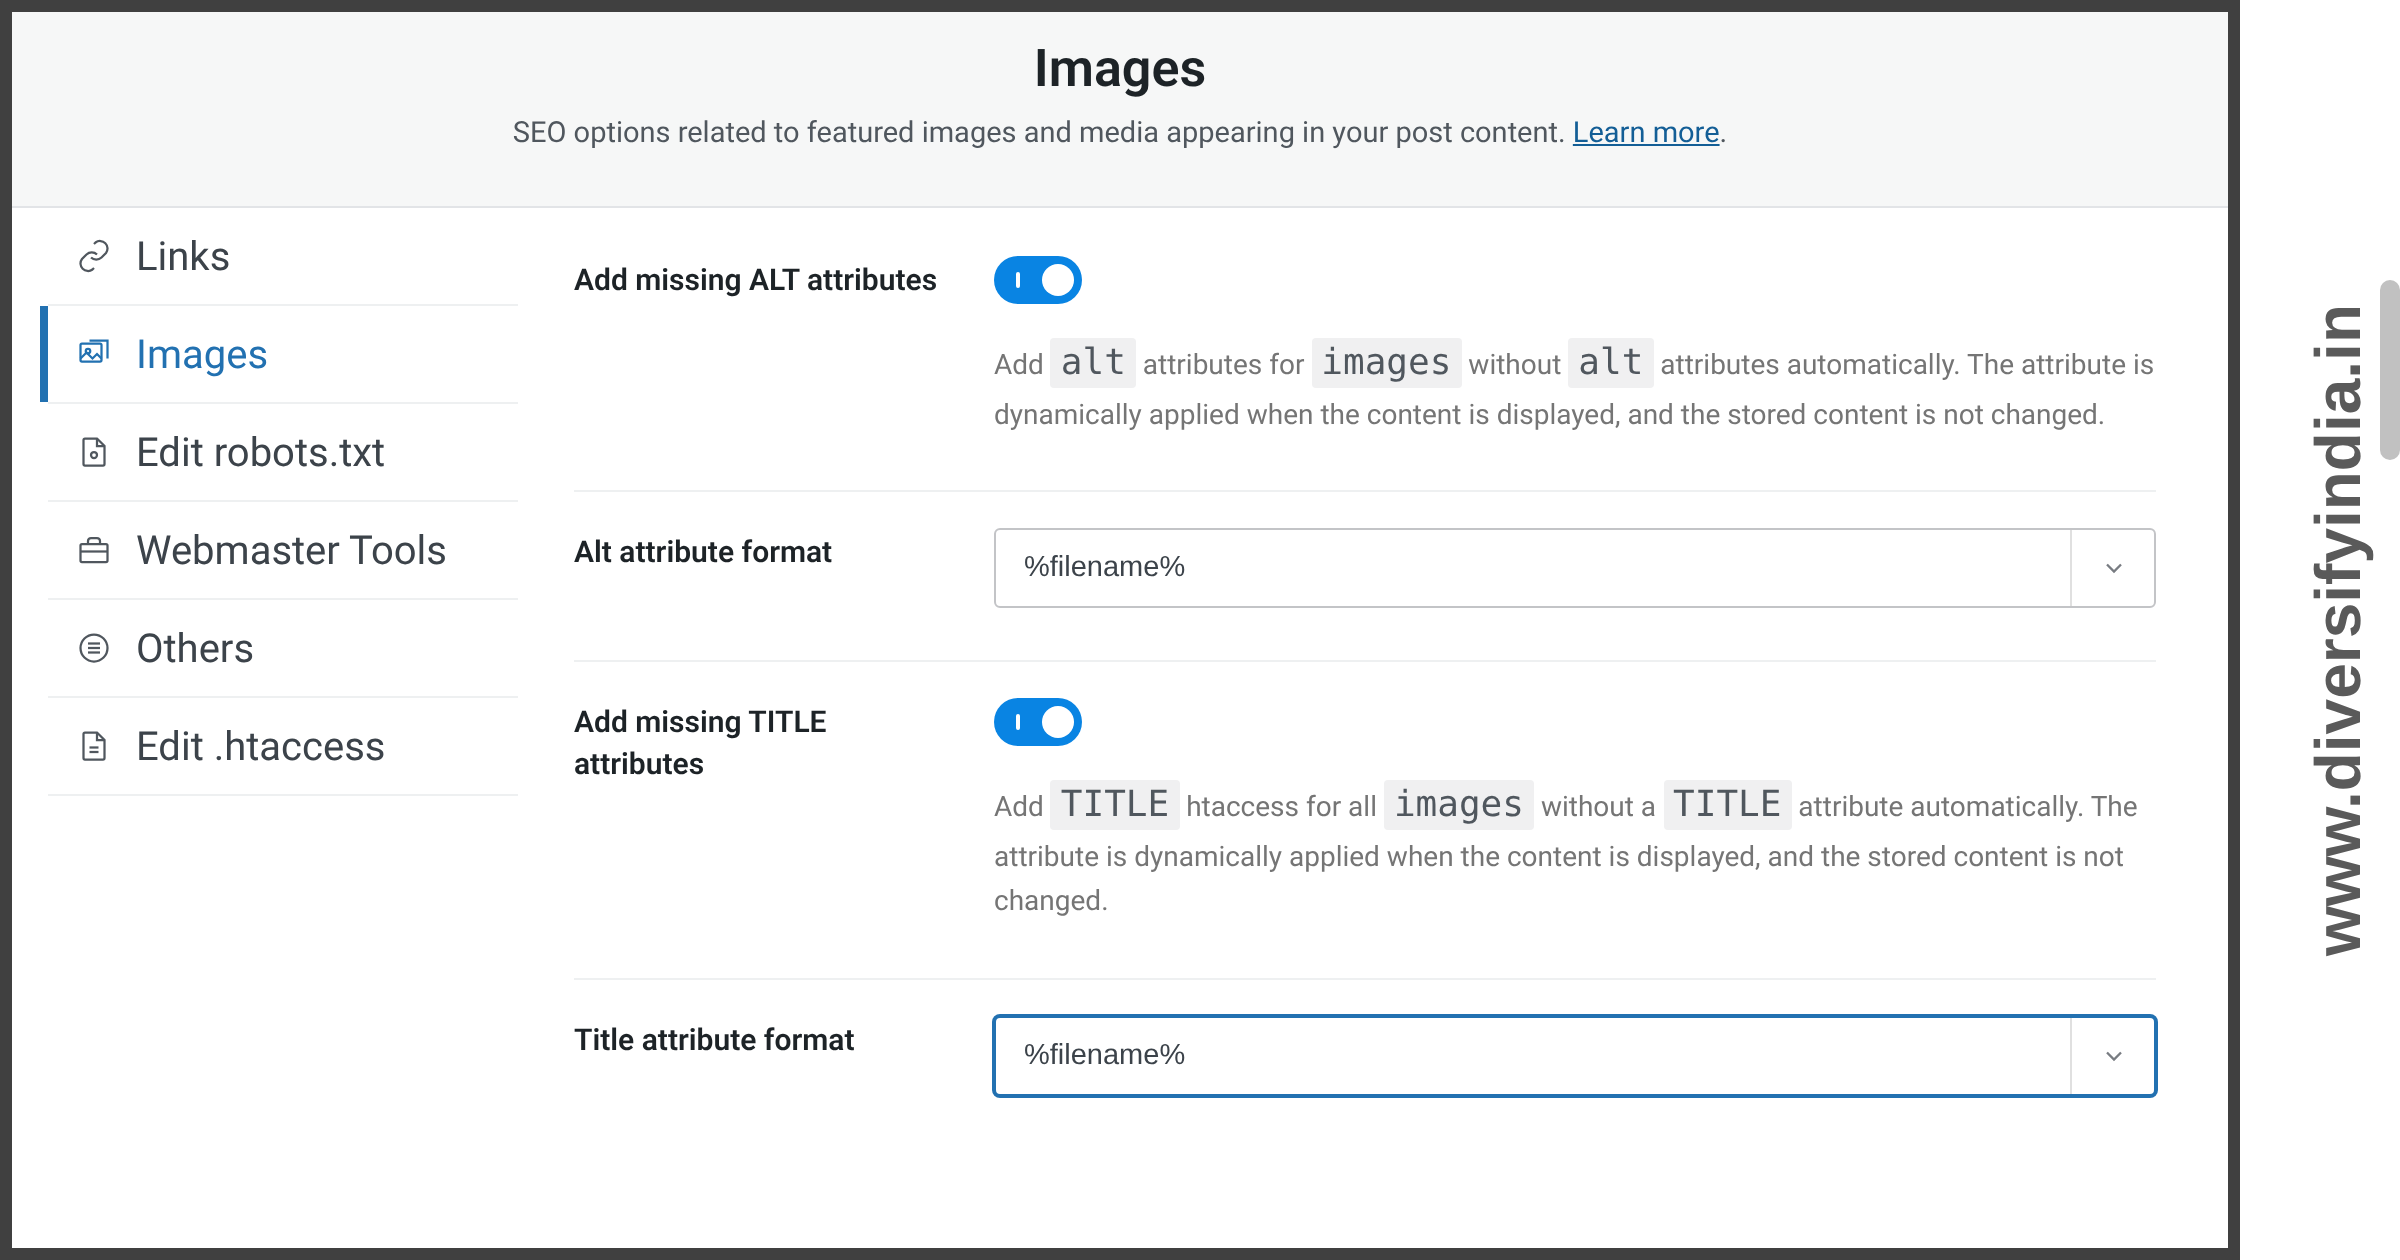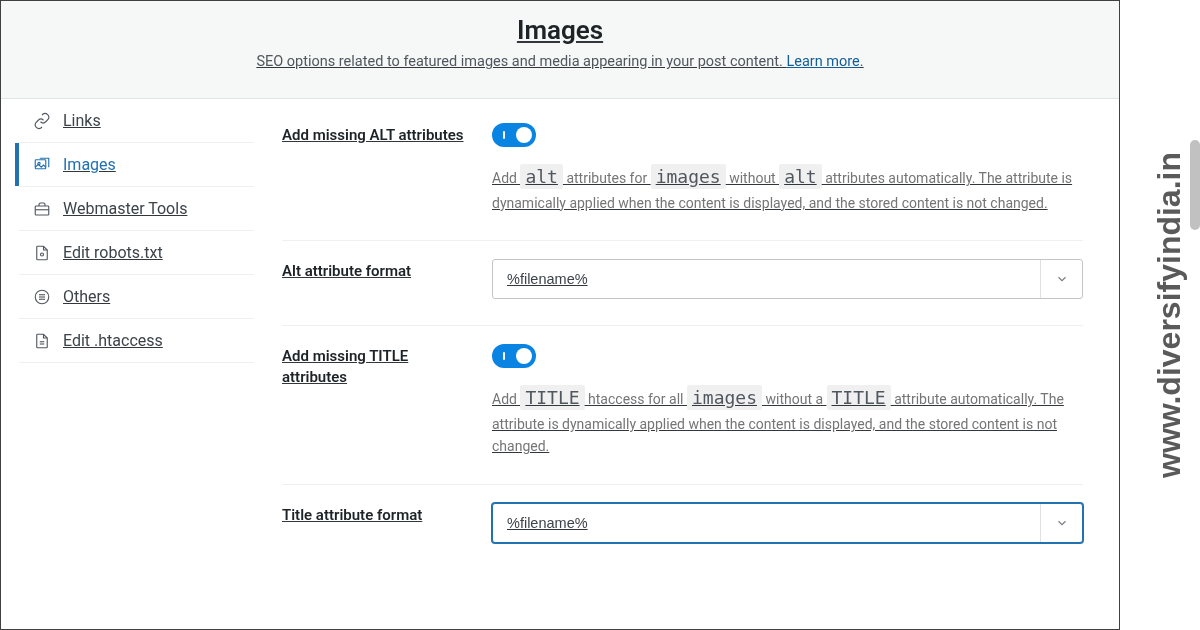--- a/index.html
+++ b/index.html
@@ -1,24 +1,24 @@
 <!DOCTYPE html>
 <html><head>
 <meta charset="utf-8">
 <style>
 * { box-sizing: border-box; margin: 0; padding: 0; }
 body { font-family: -apple-system, BlinkMacSystemFont, "Segoe UI", Roboto, sans-serif; background: #fff; color: #32373c; width: 1200px; height: 630px; overflow: hidden; position: relative; }
-.page-wrap { border: 1px solid #404040; width: 1120px; height: 630px; position: relative; text-decoration: underline; }
+.page-wrap { border: 6px solid #404040; width: 1120px; height: 630px; position: relative; }
 .header { background: #f6f7f7; padding: 14px 20px 28px; text-align: center; border-bottom: 1px solid #e2e4e7; }
 .header h1 { font-size: 26px; font-weight: 600; color: #1d2327; margin-bottom: 8px; }
 .header p { font-size: 14.5px; color: #50575e; }
 .header a { color: #135e96; text-decoration: underline; }
 .body-area { display: flex; }
 .sidebar { width: 235px; padding: 0; margin-left: 18px; }
-.sidebar-item { display: flex; align-items: center; gap: 12px; padding: 12px 14px; font-size: 16px; color: #3c434a; border-bottom: 1px solid #eef0f1; cursor: pointer; background: #fff; }
+.sidebar-item { display: flex; align-items: center; gap: 12px; padding: 12px 14px; font-size: 20px; color: #3c434a; border-bottom: 1px solid #eef0f1; cursor: pointer; background: #fff; }
 .sidebar-item.active { color: #2271b1; position: relative; }
 .sidebar-item.active::before { content: ""; position: absolute; left: -4px; top: 0; bottom: 0; width: 4px; background: #2271b1; }
 .sidebar-item .icon { width: 18px; height: 18px; display: flex; align-items: center; justify-content: center; color: #50575e; }
 .sidebar-item.active .icon { color: #2271b1; }
 .main { flex: 1; padding: 20px 36px 0 28px; }
 .setting-row { display: flex; padding: 18px 0 26px; border-bottom: 1px solid #eef0f1; gap: 20px; }
 .setting-row:first-child { padding-top: 4px; }
 .setting-row.nobb { border-bottom: none; }
 .setting-label { width: 190px; flex-shrink: 0; font-size: 15px; font-weight: 600; color: #1d2327; line-height: 1.4; padding-top: 2px; }
 .setting-control { flex: 1; }
@@ -63,36 +63,36 @@
               <circle cx="8" cy="10" r="1.5"></circle>
               <path d="M3 15l4-4 4 4 3-3 3 3"></path>
               <path d="M9 3h12v12"></path>
             </svg>
           </span>
       <span>Images</span>
     </div>
     <div class="sidebar-item">
       <span class="icon">
             <svg width="18" height="18" viewBox="0 0 24 24" fill="none" stroke="currentColor" stroke-width="1.5">
+              <path d="M14 3H6a1 1 0 0 0-1 1v16a1 1 0 0 0 1 1h12a1 1 0 0 0 1-1V8z"></path>
+              <path d="M14 3v5h5"></path>
+              <circle cx="12" cy="14" r="2"></circle>
+            </svg>
+          </span>
+      <span>Edit robots.txt</span>
+    </div>
+    <div class="sidebar-item">
+      <span class="icon">
+            <svg width="18" height="18" viewBox="0 0 24 24" fill="none" stroke="currentColor" stroke-width="1.5">
               <rect x="3" y="8" width="18" height="12" rx="1"></rect>
               <path d="M8 8V6a2 2 0 0 1 2-2h4a2 2 0 0 1 2 2v2"></path>
               <path d="M3 13h18"></path>
             </svg>
           </span>
       <span>Webmaster Tools</span>
-    </div>
-    <div class="sidebar-item">
-      <span class="icon">
-            <svg width="18" height="18" viewBox="0 0 24 24" fill="none" stroke="currentColor" stroke-width="1.5">
-              <path d="M14 3H6a1 1 0 0 0-1 1v16a1 1 0 0 0 1 1h12a1 1 0 0 0 1-1V8z"></path>
-              <path d="M14 3v5h5"></path>
-              <circle cx="12" cy="14" r="2"></circle>
-            </svg>
-          </span>
-      <span>Edit robots.txt</span>
     </div>
     <div class="sidebar-item">
       <span class="icon">
             <svg width="18" height="18" viewBox="0 0 24 24" fill="none" stroke="currentColor" stroke-width="1.5">
               <circle cx="12" cy="12" r="9"></circle>
               <line x1="8" y1="9" x2="16" y2="9"></line>
               <line x1="8" y1="12" x2="16" y2="12"></line>
               <line x1="8" y1="15" x2="16" y2="15"></line>
             </svg>
           </span>

